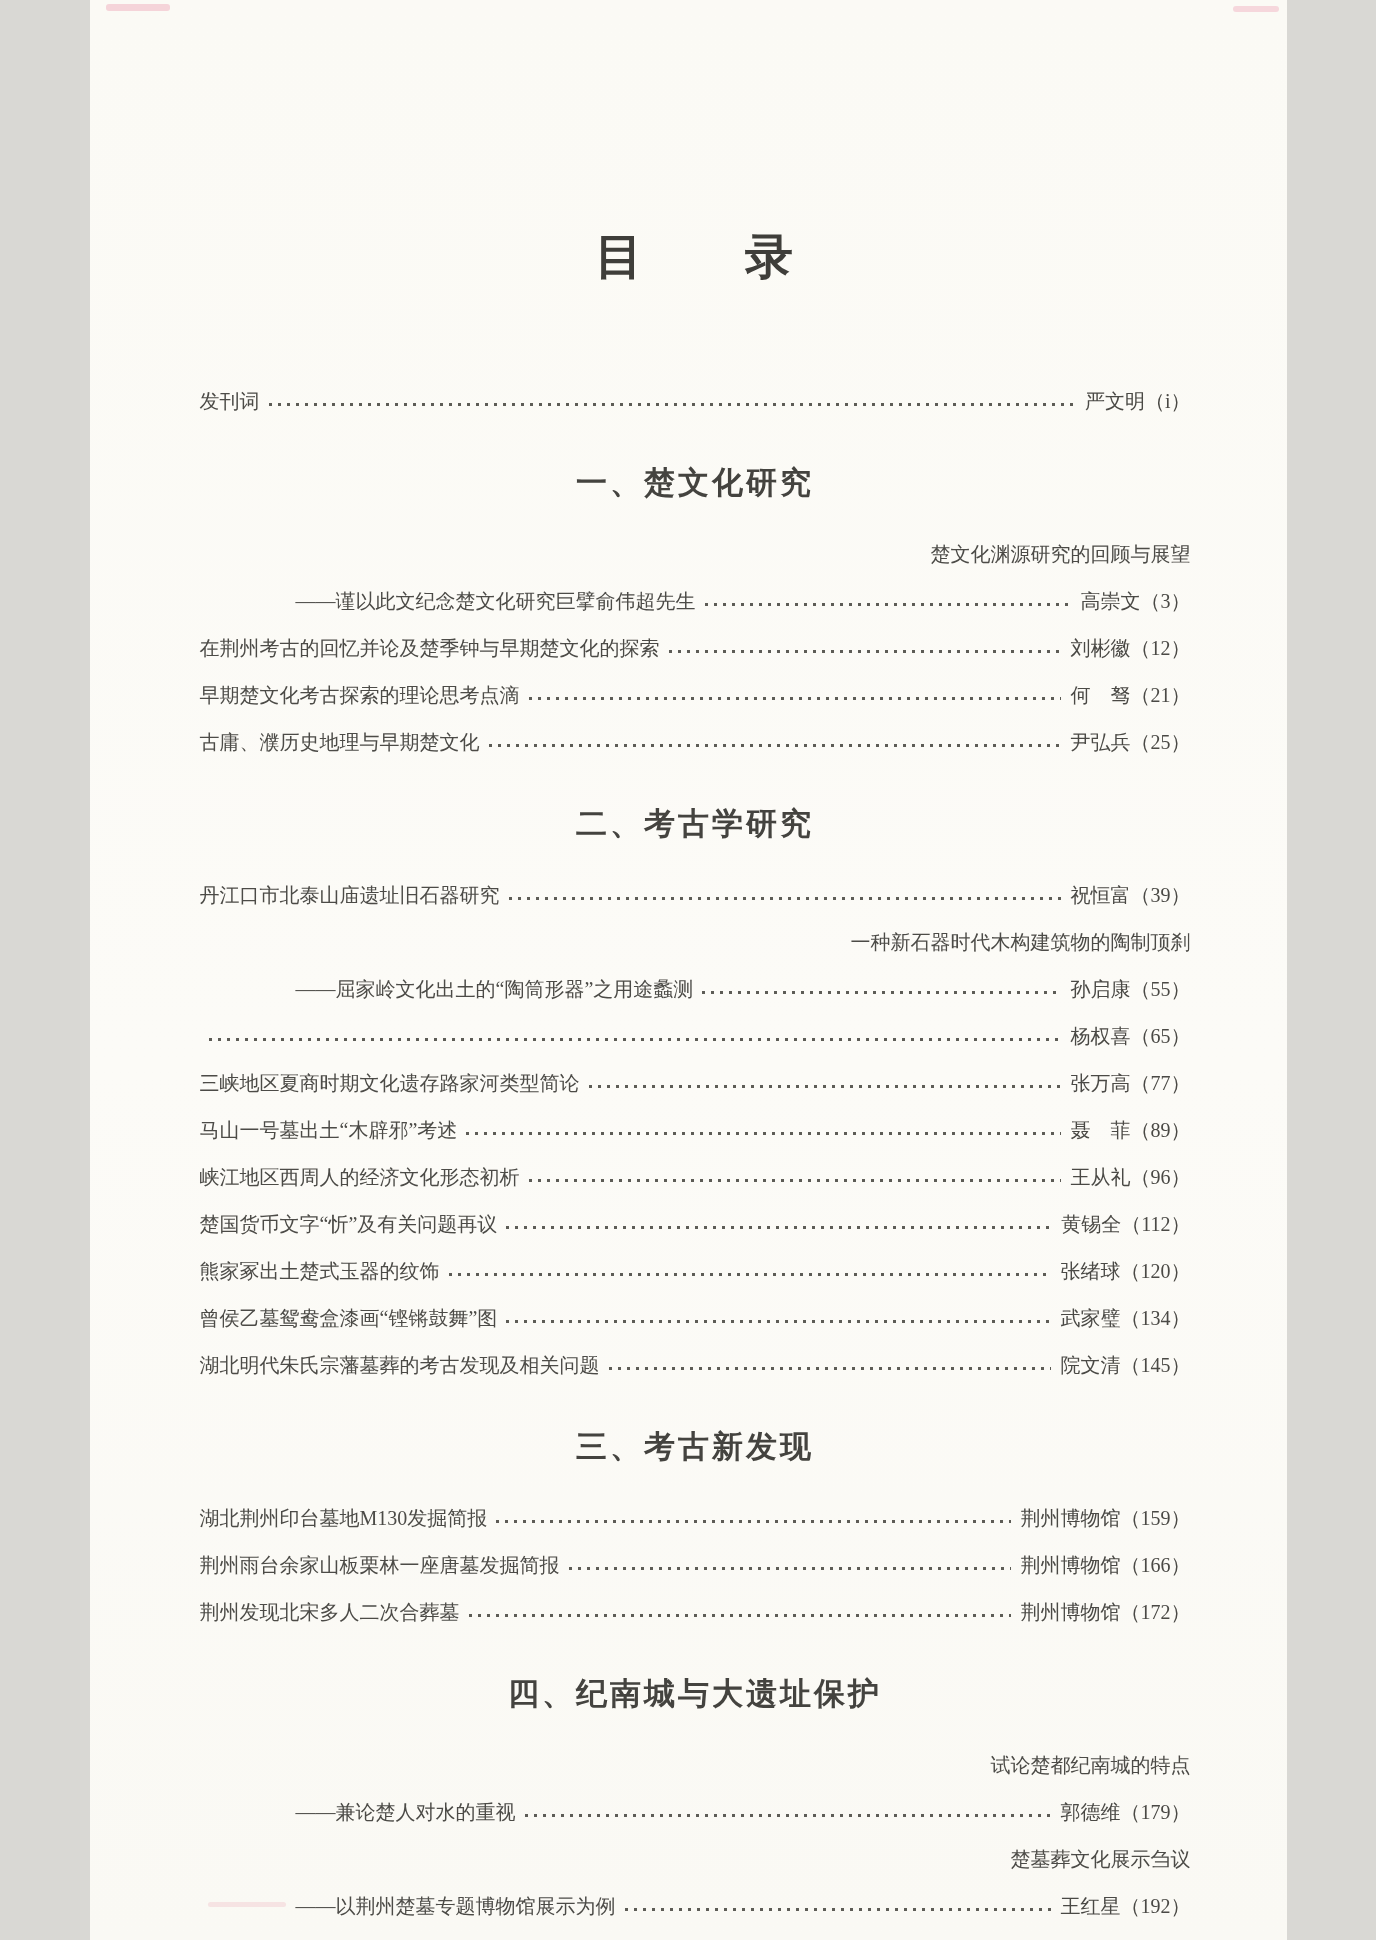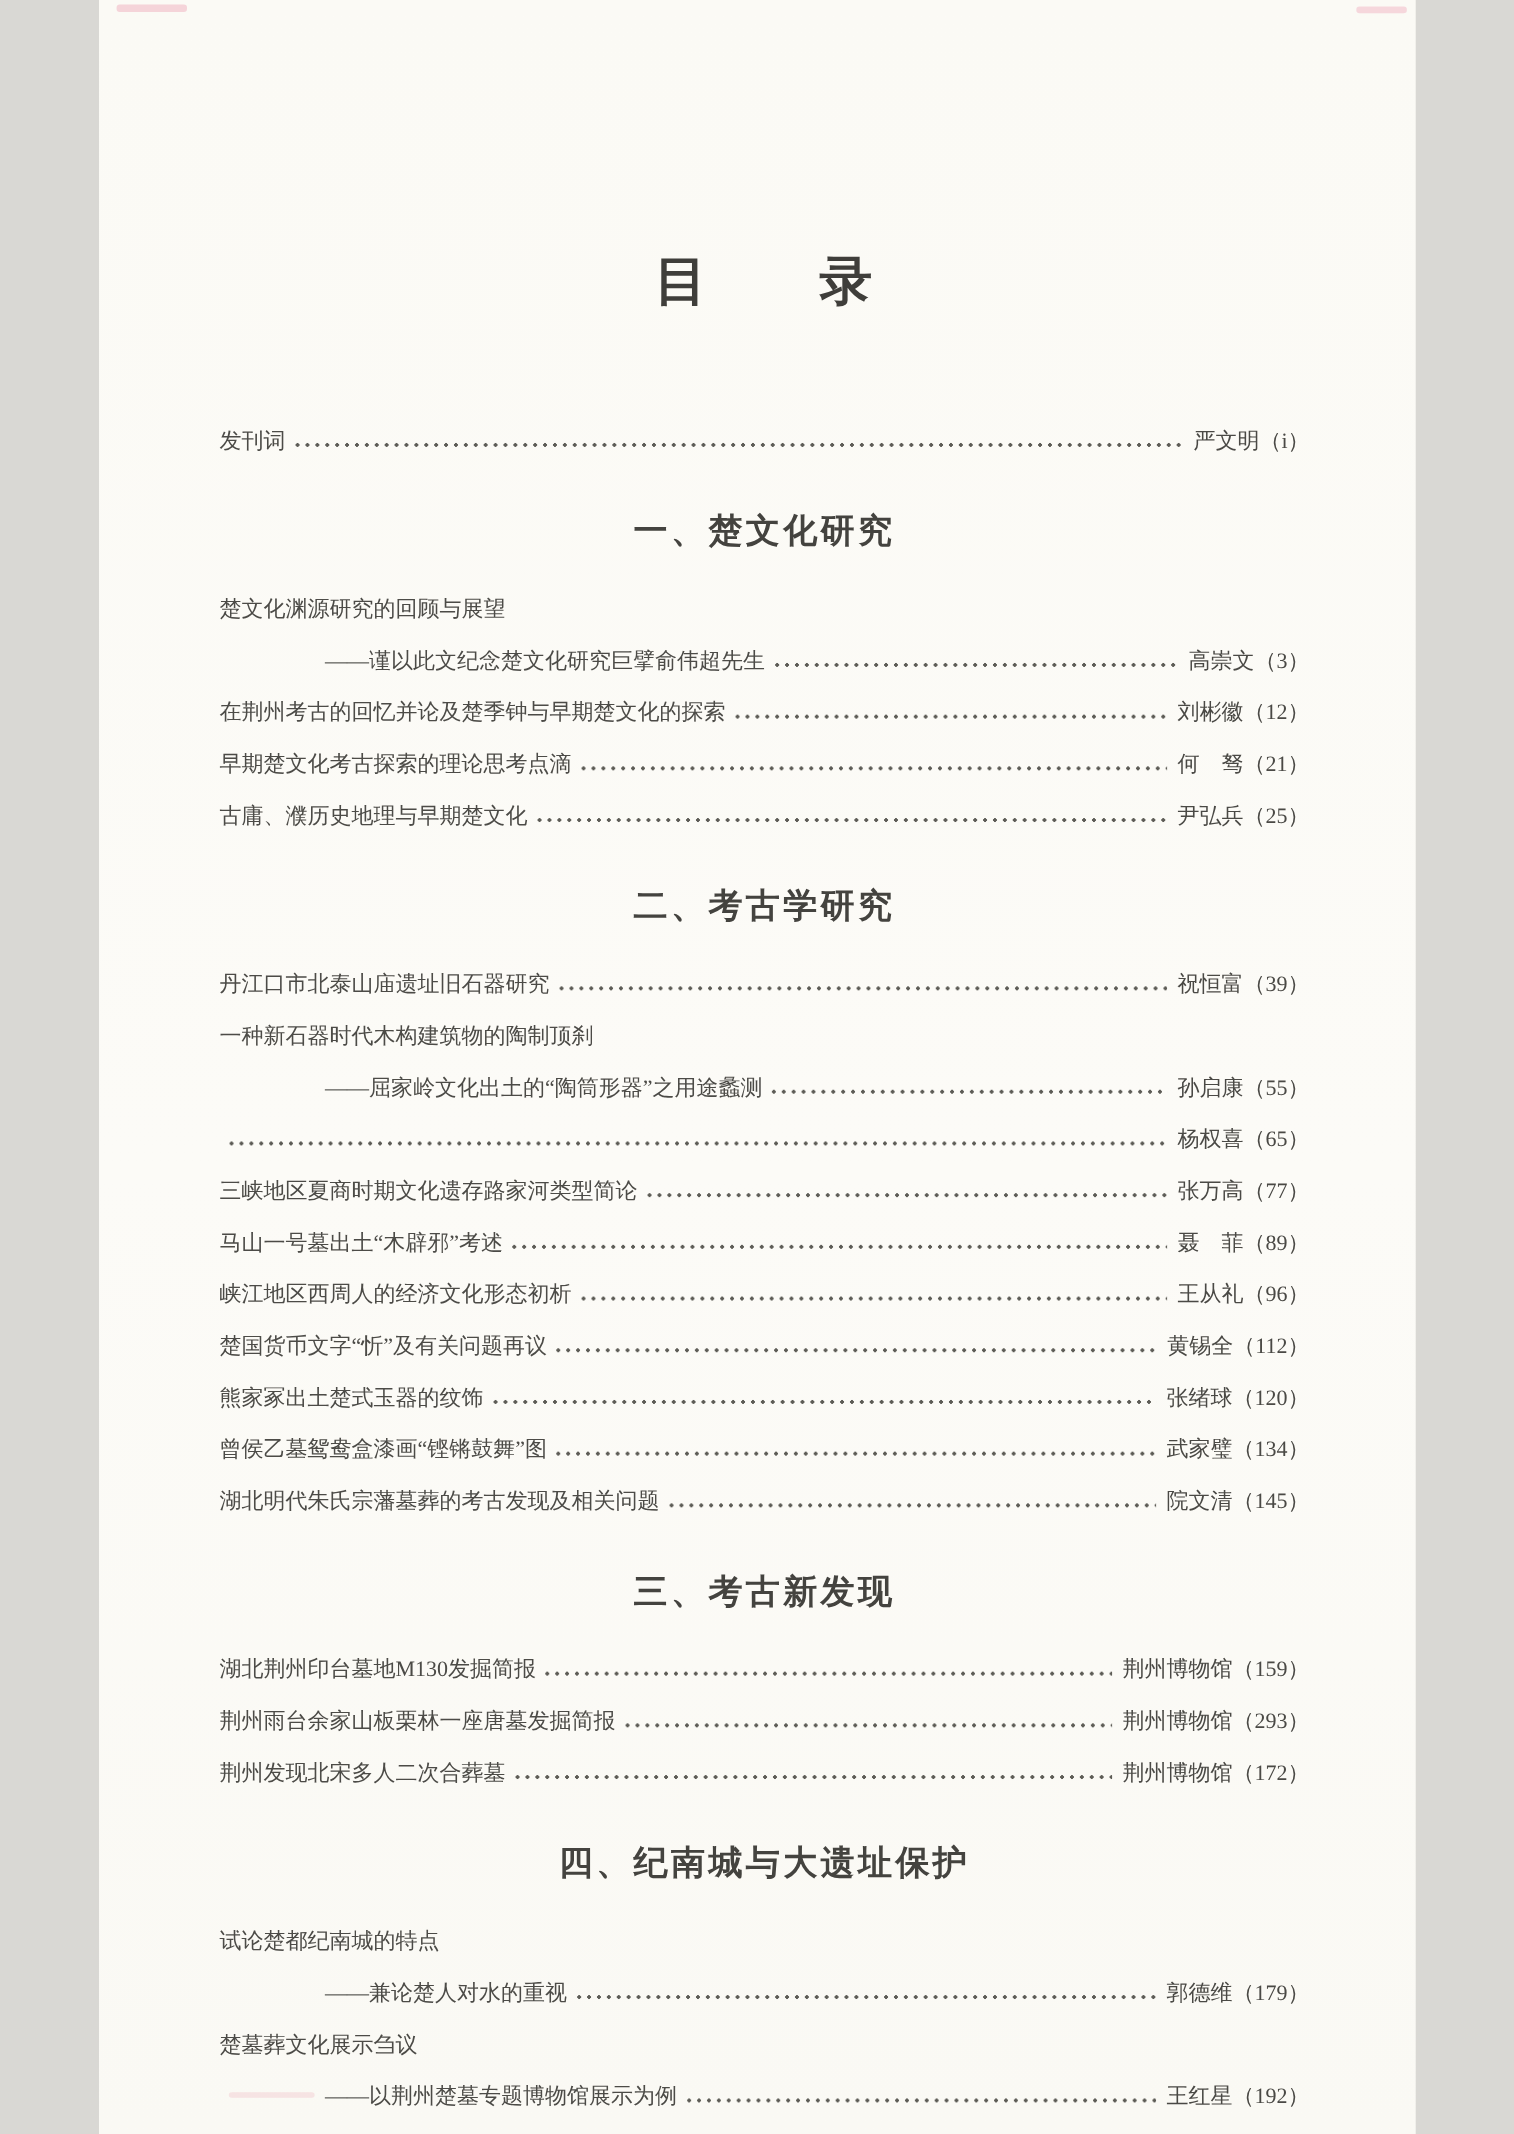--- a/index.html
+++ b/index.html
@@ -36,21 +36,21 @@
     color:#44433f;
     line-height:40px;
   }
   .entry{font-size:20px;}
   .line{
     display:flex;
     align-items:baseline;
     line-height:47px;
     white-space:nowrap;
   }
-  .line.first{display:block;}
+  .line.first{display:block;text-align:right;}
   .sub{flex:0 0 auto;}
   .sub.indent{padding-left:96px;}
   .dots{
     flex:1 1 auto;
     min-width:14px;
     height:30px;
     align-self:center;
     margin:0 10px 0 6px;
     background-image:radial-gradient(circle,#5d5c56 1.6px,rgba(0,0,0,0) 1.8px);
     background-size:9px 9px;
@@ -248,21 +248,21 @@
       <span class="pageno">（159）</span>
     </div>
   </div>
 
   <div class="entry">
 
     <div class="line">
       <span class="sub">荆州雨台余家山板栗林一座唐墓发掘简报</span>
       <span class="dots"></span>
       <span class="author">荆州博物馆</span>
-      <span class="pageno">（293）</span>
+      <span class="pageno">（166）</span>
     </div>
   </div>
 
   <div class="entry">
 
     <div class="line">
       <span class="sub">荆州发现北宋多人二次合葬墓</span>
       <span class="dots"></span>
       <span class="author">荆州博物馆</span>
       <span class="pageno">（172）</span>

